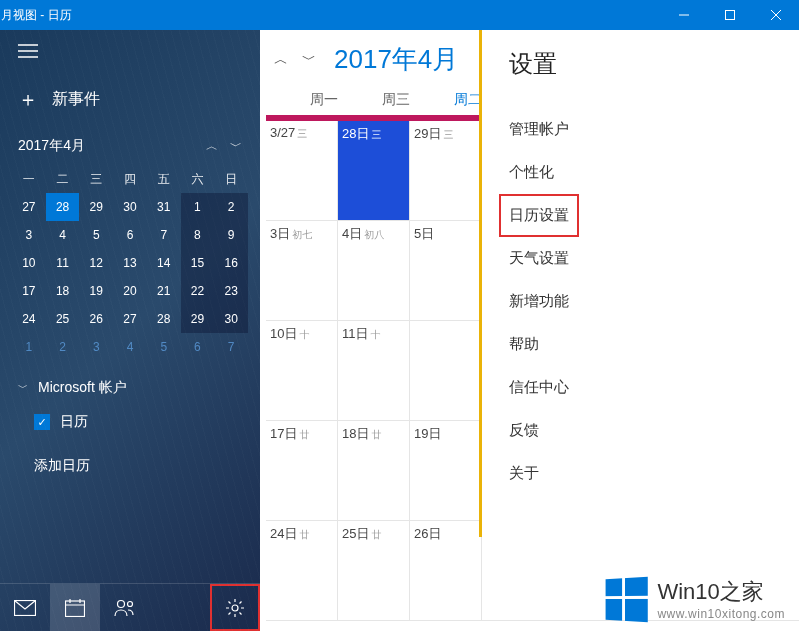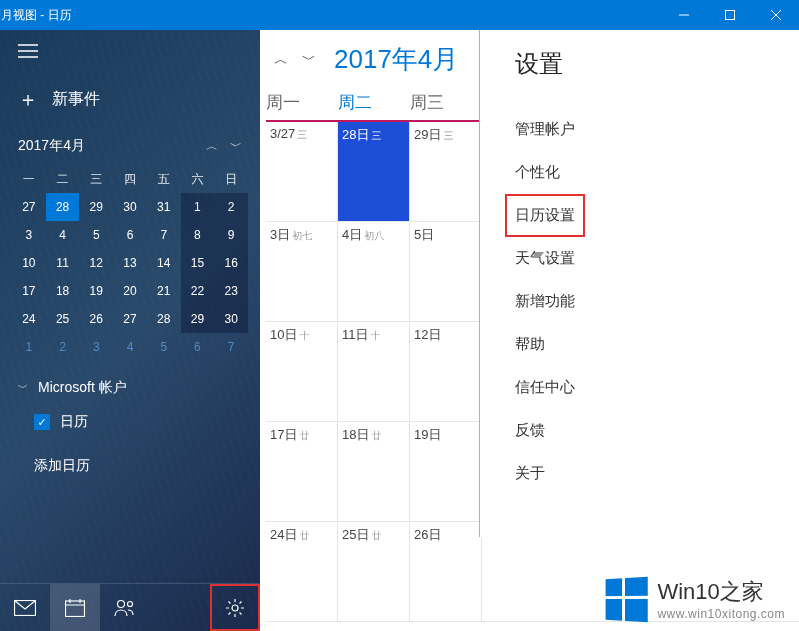--- a/index.html
+++ b/index.html
@@ -38,30 +38,30 @@
 .bb-btn.active{background:rgba(255,255,255,.15)}
 .bb-btn svg{stroke:#fff;fill:none;stroke-width:1.2}
 .bb-spacer{flex:1}
 .bb-gear{border:2px solid #e03030}
 .main{flex:1;background:#fff;position:relative;overflow:hidden}
 .main-header{display:flex;align-items:center;padding:12px 0 8px 10px}
 .main-nav{display:flex;gap:6px;margin-right:14px}
 .main-nav span{width:22px;height:22px;display:flex;align-items:center;justify-content:center;color:#555;cursor:pointer;font-size:14px}
 .main-title{color:#0078d7;font-size:26px;font-weight:400}
 .dow-row{display:flex;padding-left:6px}
-.dow-cell{width:72px;text-align:left;font-size:17px;color:#666;padding:6px 0;border-bottom:2px solid #be185d}
+.dow-cell{width:72px;text-align:right;font-size:14px;color:#666;padding:6px 0;border-bottom:6px solid #be185d}
 .dow-cell.cur{color:#0078d7}
 .grid{padding-left:6px}
 .week{display:flex;height:100px;border-bottom:1px solid #e5e5e5}
 .day{width:72px;border-right:1px solid #e5e5e5;padding:4px 4px;font-size:13px;color:#444;position:relative}
 .day.today{background:#1d4ed8;color:#fff}
 .day-num{display:inline}
 .day-sub{font-size:10px;color:#999;margin-left:2px}
 .day.today .day-sub{color:#e5f0ff}
-.settings{position:absolute;top:30px;right:0;width:320px;height:507px;background:#fff;border-left:1px solid #eab308;padding:18px 35px}
+.settings{position:absolute;top:30px;right:0;width:320px;height:507px;background:#fff;border-left:3px solid #eab308;padding:18px 27px}
 .settings h2{font-size:24px;font-weight:400;margin-bottom:28px;color:#222}
 .settings-item{font-size:15px;color:#333;padding:12px 0;cursor:pointer}
 .settings-item.hl{border:2px solid #e03030;padding:10px 8px;margin:0 -10px;display:inline-block}
 .watermark{position:absolute;bottom:10px;right:14px;display:flex;align-items:center;gap:10px}
 .win-logo{display:grid;grid-template-columns:18px 22px;grid-template-rows:18px 22px;gap:3px;transform:perspective(80px) rotateY(-12deg)}
 .win-logo span{background:#0078d7}
 .wm-text{font-family:"Segoe UI",sans-serif}
 .wm-line1{font-size:22px;font-weight:300;color:#333}
 .wm-line1 b{font-weight:500}
 .wm-line2{font-size:12px;color:#888;letter-spacing:.5px}
@@ -220,38 +220,37 @@
   <div class="main">
     <div class="main-header">
       <div class="main-nav">
         <span>︿</span>
         <span>﹀</span>
       </div>
       <span class="main-title">2017年4月</span>
     </div>
     <div class="dow-row" id="main-dow">
         <div class="dow-cell">周一</div>
+        <div class="dow-cell">周三</div>
         <div class="dow-cell cur">周二</div>
-        <div class="dow-cell">周三</div>
       </div>
     <div class="grid" id="main-grid">
         <div class="week">
           <div class="day"><span class="day-num">3/27</span><span class="day-sub">三</span></div>
           <div class="day today"><span class="day-num">28日</span><span class="day-sub">三</span></div>
           <div class="day"><span class="day-num">29日</span><span class="day-sub">三</span></div>
         </div>
         <div class="week">
           <div class="day"><span class="day-num">3日</span><span class="day-sub">初七</span></div>
           <div class="day"><span class="day-num">4日</span><span class="day-sub">初八</span></div>
           <div class="day"><span class="day-num">5日</span></div>
         </div>
         <div class="week">
           <div class="day"><span class="day-num">10日</span><span class="day-sub">十</span></div>
           <div class="day"><span class="day-num">11日</span><span class="day-sub">十</span></div>
-          <div class="day"><span class="day-num">12日</span></div>
         </div>
         <div class="week">
           <div class="day"><span class="day-num">17日</span><span class="day-sub">廿</span></div>
           <div class="day"><span class="day-num">18日</span><span class="day-sub">廿</span></div>
           <div class="day"><span class="day-num">19日</span></div>
         </div>
         <div class="week">
           <div class="day"><span class="day-num">24日</span><span class="day-sub">廿</span></div>
           <div class="day"><span class="day-num">25日</span><span class="day-sub">廿</span></div>
           <div class="day"><span class="day-num">26日</span></div>

